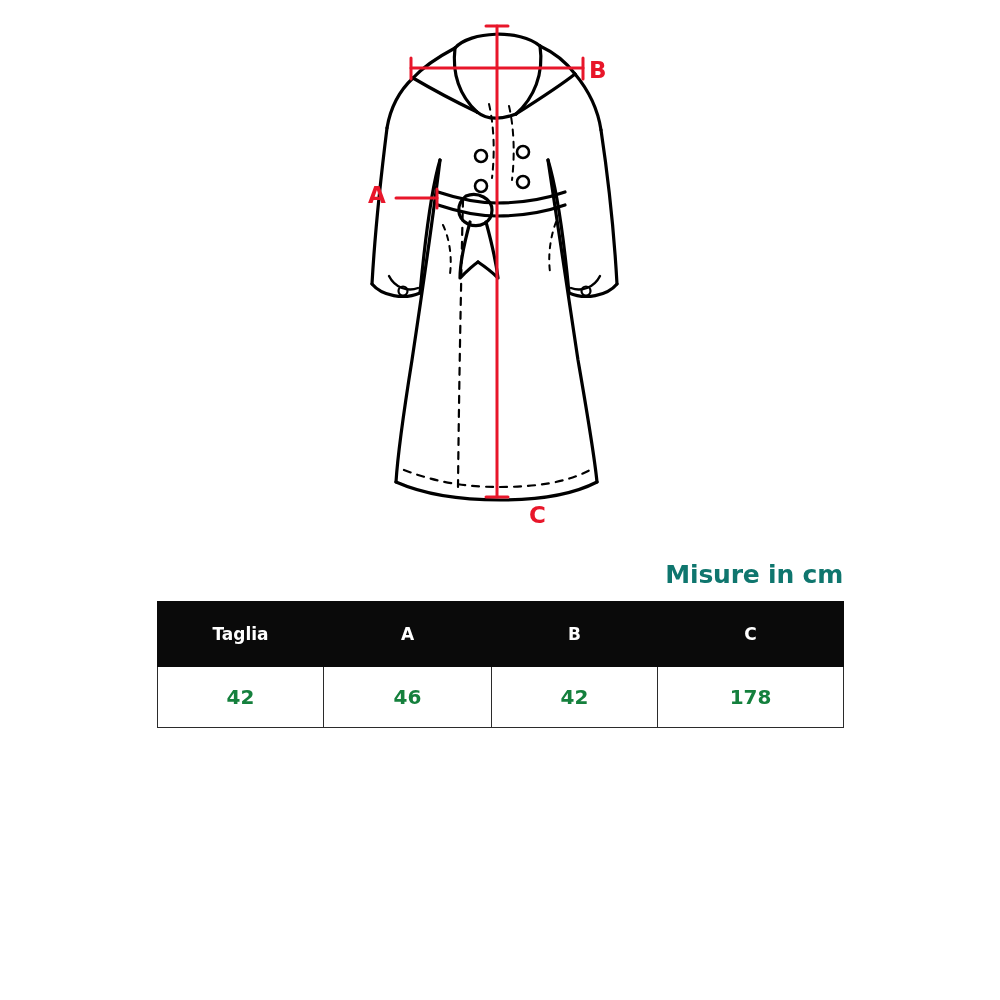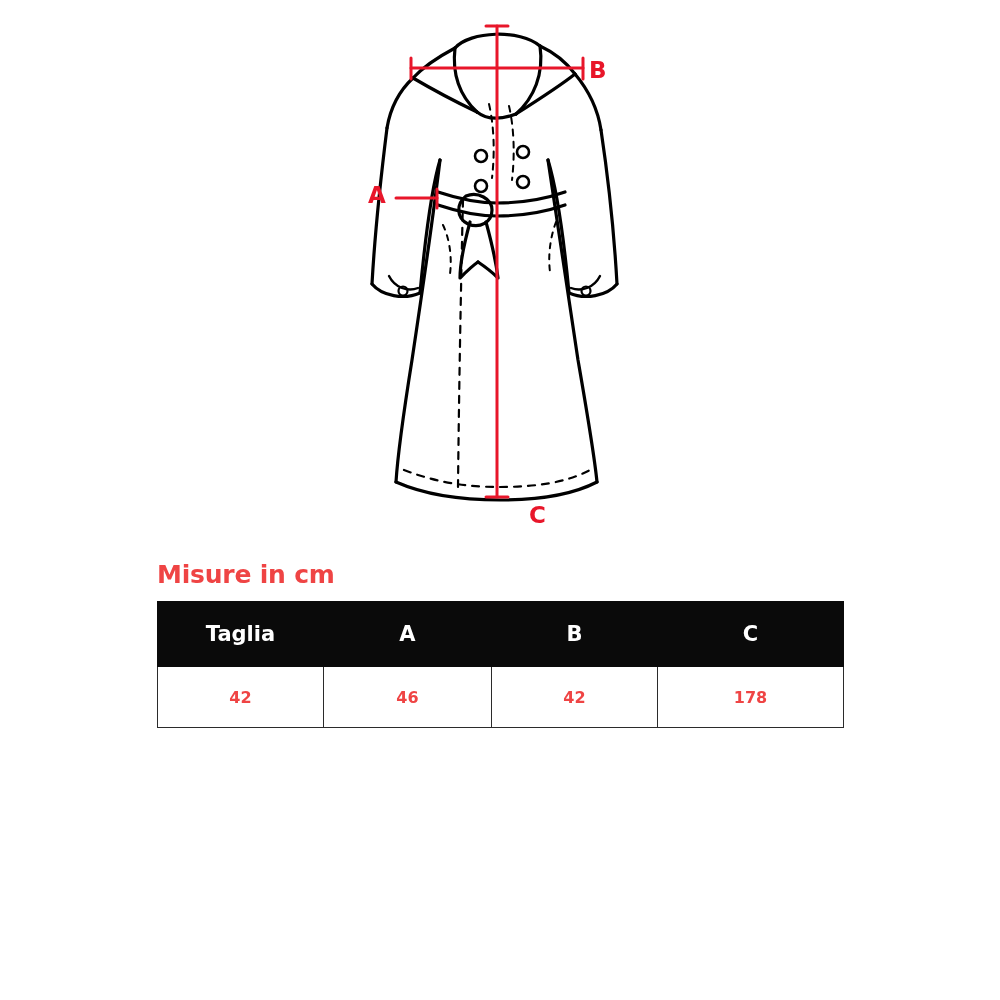--- a/index.html
+++ b/index.html
@@ -49,47 +49,47 @@
   #letter-c { left: 529px; top: 502px; }
 
   
   .table-wrap {
     position: absolute;
     left: 157px;
     top: 560px;
     width: 686px;
   }
   .table-title {
-    text-align: left;
+    text-align: right;
     font-size: 25px;
     font-weight: bold;
-    color: #ef4444;
+    color: #0f766e;
     letter-spacing: -0.2px;
     margin-bottom: 12px;
     font-family: "DejaVu Sans", sans-serif;
   }
   table.size-table {
     border-collapse: collapse;
     width: 686px;
     table-layout: fixed;
   }
   table.size-table th {
     background: #0a0a0a;
     color: #ffffff;
-    font-size: 21px;
+    font-size: 17px;
     font-weight: bold;
     height: 62px;
     text-align: center;
     border: 1px solid #0a0a0a;
     font-family: "DejaVu Sans", sans-serif;
   }
   table.size-table td {
     background: #ffffff;
-    color: #ef4444;
-    font-size: 16px;
+    color: #15803d;
+    font-size: 20px;
     font-weight: bold;
     height: 58px;
     text-align: center;
     border: 1px solid #2b2b2b;
     font-family: "DejaVu Sans", sans-serif;
   }
   table.size-table col.c0 { width: 166px; }
   table.size-table col.c1 { width: 168px; }
   table.size-table col.c2 { width: 166px; }
   table.size-table col.c3 { width: 186px; }

